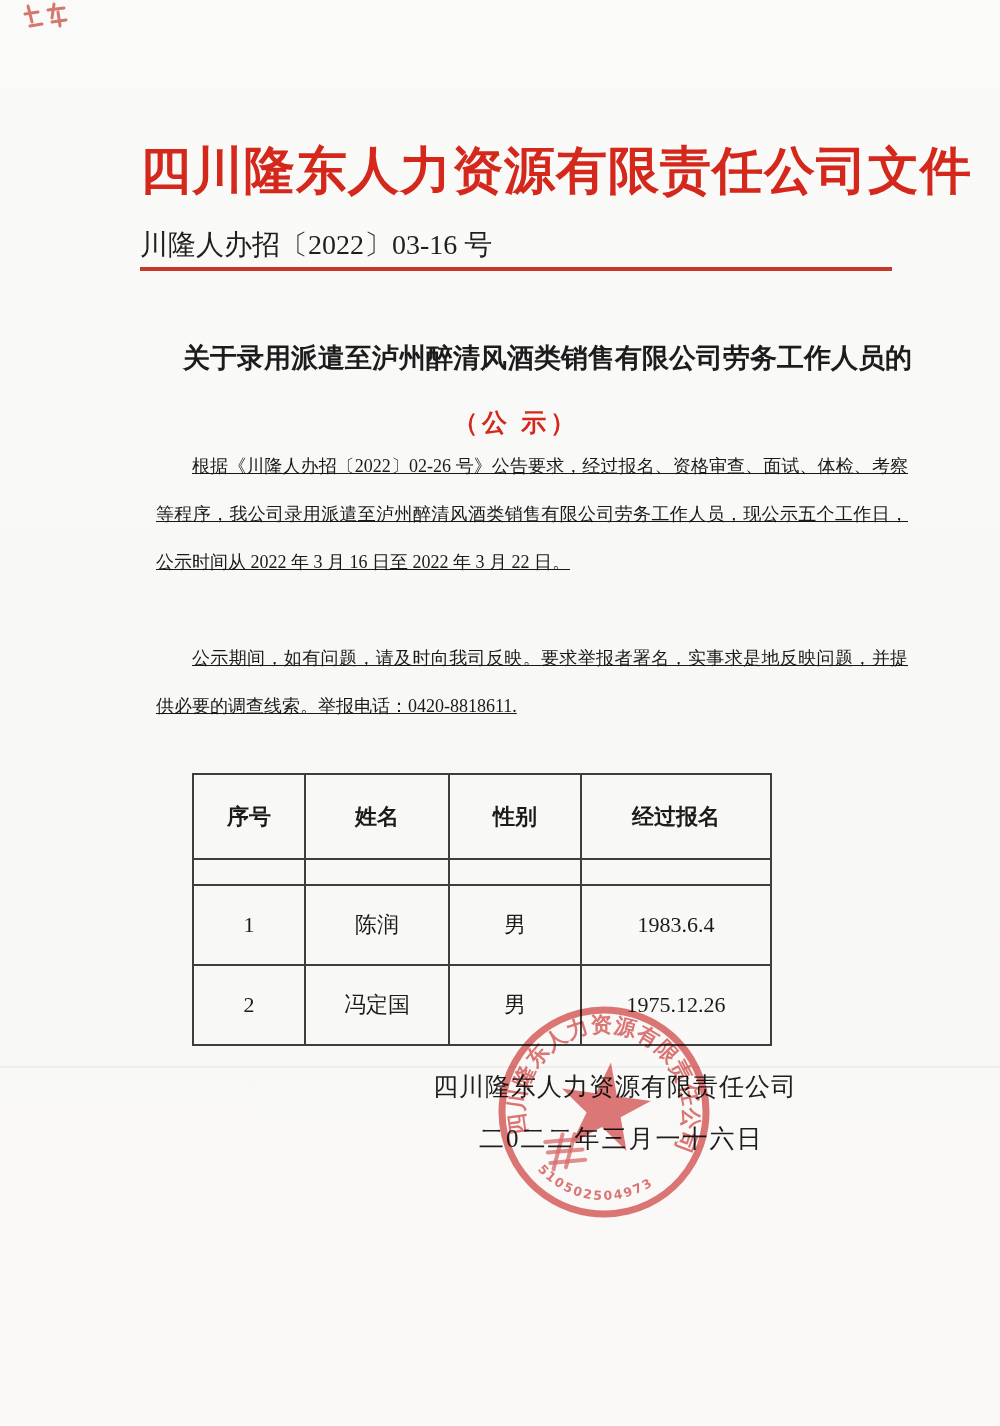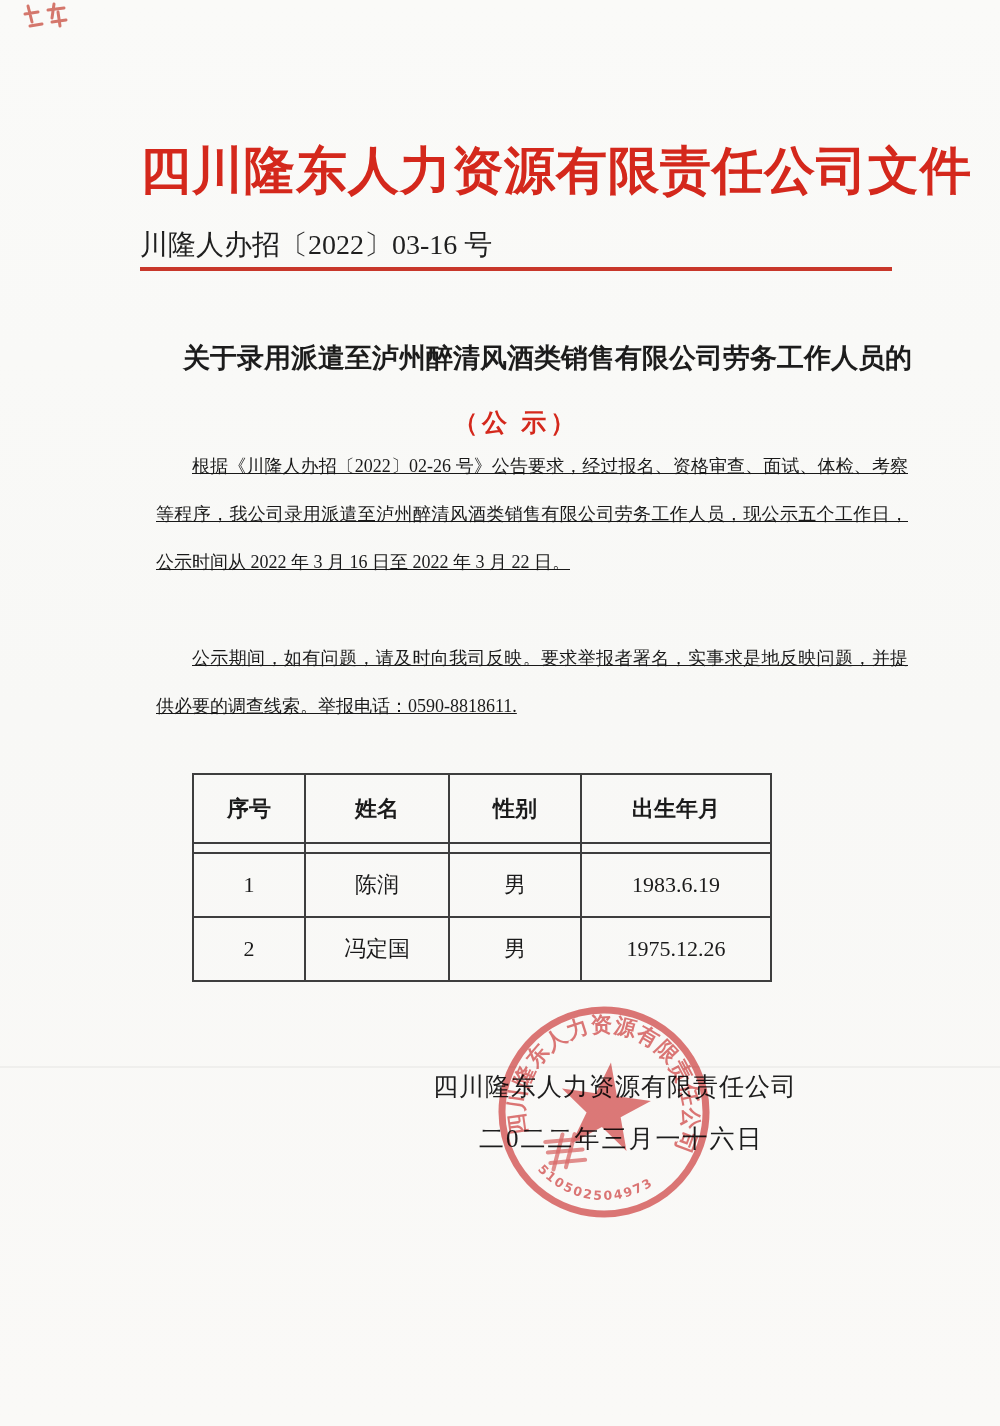--- a/index.html
+++ b/index.html
@@ -46,21 +46,21 @@
   }
   .para1{top:442px;}
   .para2{top:634px;}
   table.roster{
     position:absolute;left:192px;top:773px;width:578px;
     border-collapse:collapse;table-layout:fixed;
   }
   table.roster td,table.roster th{
     border:2px solid #3e3e3e;text-align:center;vertical-align:middle;
     font-family:"Liberation Serif","DejaVu Serif",serif;color:#1b1b1b;
-    padding:0;
+    padding:8px;
   }
   table.roster th{height:67px;font-size:22px;font-weight:600;}
   table.roster tr.spacer td{height:8px;}
   table.roster tr.data-row td{height:62px;font-size:22px;}
   .col-0{width:112px}.col-1{width:144px}.col-2{width:132px}.col-3{width:190px}
   .sig-company{
     position:absolute;left:433px;top:1070px;font-size:25px;
     letter-spacing:1px;color:#1d1d1d;white-space:nowrap;
   }
   .sig-date{
@@ -91,47 +91,47 @@
   <div class="doc-number">川隆人办招〔2022〕03-16 号</div>
 
   <div class="red-rule" style="background:#c8372a"></div>
 
   <div class="subject-line1">关于录用派遣至泸州醉清风酒类销售有限公司劳务工作人员的</div>
 
   <div class="subject-line2" style="color:#d4281c">（公 示）</div>
 
   <div class="body-para para1">根据《川隆人办招〔2022〕02-26 号》公告要求，经过报名、资格审查、面试、体检、考察等程序，我公司录用派遣至泸州醉清风酒类销售有限公司劳务工作人员，现公示五个工作日，公示时间从 2022 年 3 月 16 日至 2022 年 3 月 22 日。</div>
 
-  <div class="body-para para2">公示期间，如有问题，请及时向我司反映。要求举报者署名，实事求是地反映问题，并提供必要的调查线索。举报电话：0590-8818611.</div>
+  <div class="body-para para2">公示期间，如有问题，请及时向我司反映。要求举报者署名，实事求是地反映问题，并提供必要的调查线索。举报电话：0420-8818611.</div>
 
   <table class="roster">
     <colgroup>
       <col class="col-0">
         <col class="col-1">
         <col class="col-2">
         <col class="col-3">
     </colgroup>
     <tbody>
       <tr>
         <th>序号</th>
         <th>姓名</th>
         <th>性别</th>
-        <th>出生年月</th>
+        <th>经过报名</th>
       </tr>
       <tr class="spacer">
         <td></td>
           <td></td>
           <td></td>
           <td></td>
       </tr>
       <tr class="data-row">
         <td>1</td>
         <td>陈润</td>
         <td>男</td>
-        <td>1983.6.19</td>
+        <td>1983.6.4</td>
       </tr>
       <tr class="data-row">
         <td>2</td>
         <td>冯定国</td>
         <td>男</td>
         <td>1975.12.26</td>
       </tr>
     </tbody>
   </table>
 

